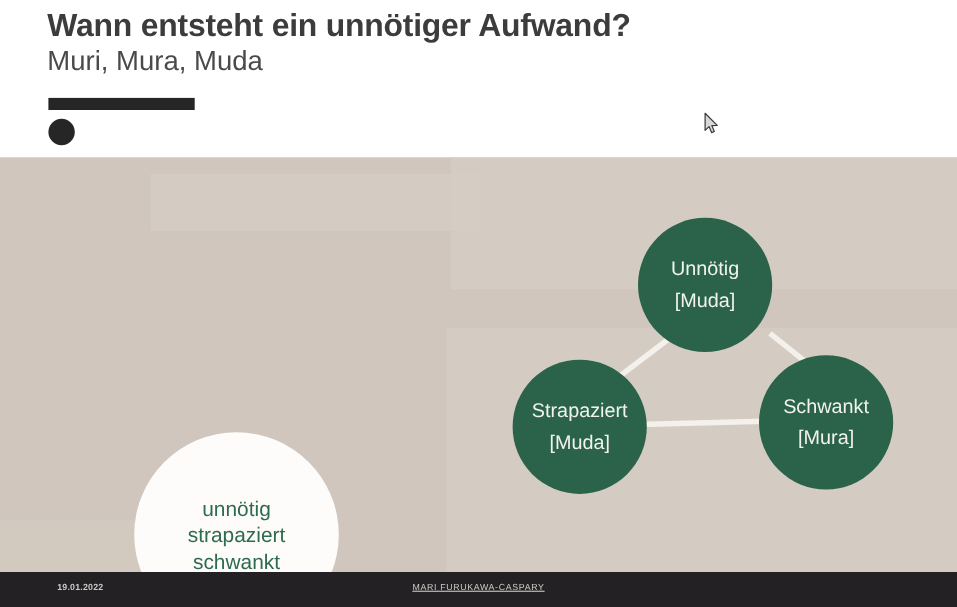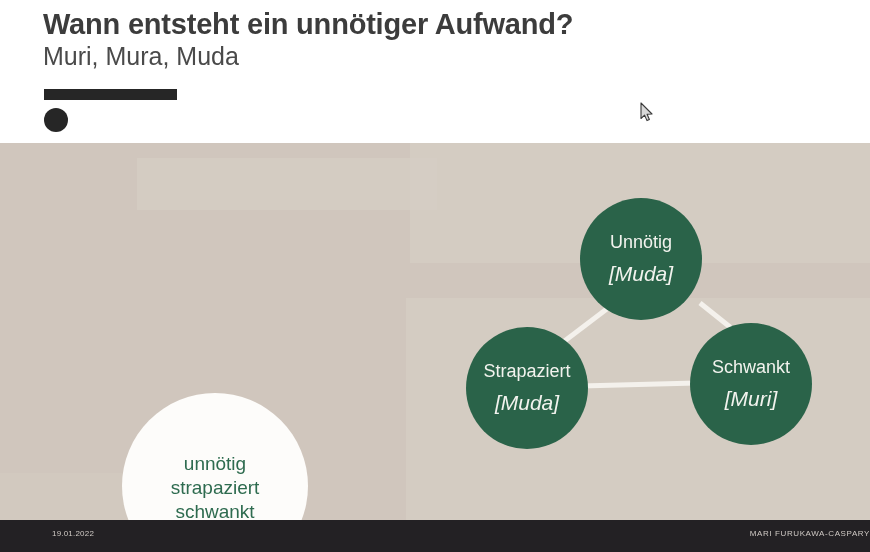--- a/index.html
+++ b/index.html
@@ -136,21 +136,21 @@
     border-radius: 50%;
     background: #2a6349;
     display: flex;
     flex-direction: column;
     align-items: center;
     justify-content: center;
     text-align: center;
     color: #f2f3ee;
   }
   .node-line1 { font-size: 18px; line-height: 1.1; }
-  .node-line2 { font-size: 21px; line-height: 1.1; margin-top: 9px; font-style: italic; }
+  .node-line2 { font-size: 18px; line-height: 1.1; margin-top: 9px; }
 
   #node-muda { left: 140px; top: 15px; }
   #node-muri { left: 26px;  top: 144px; }
   #node-mura { left: 250px; top: 140px; }
 
   
   #footer {
     position: absolute;
     left: 0;
     top: 520px;
@@ -158,30 +158,32 @@
     height: 32px;
     background: #232124;
   }
   #footer-date {
     position: absolute;
     left: 52px;
     top: 9px;
     font-size: 8px;
     color: #cfc9c4;
     letter-spacing: 0.2px;
+    font-weight: bold;
   }
   #footer-author {
     position: absolute;
     left: 0;
     top: 9px;
     width: 870px;
-    text-align: right;
+    text-align: center;
     font-size: 8px;
     color: #cfc9c4;
     letter-spacing: 0.6px;
+    text-decoration: underline;
   }
 
   
   #cursor {
     position: absolute;
     left: 640px;
     top: 102px;
     width: 14px;
     height: 20px;
     pointer-events: none;
@@ -224,21 +226,21 @@
         <div class="node-line2">[Muda]</div>
       </div>
 
       <div class="node-circle" id="node-muri">
         <div class="node-line1">Strapaziert</div>
         <div class="node-line2">[Muda]</div>
       </div>
 
       <div class="node-circle" id="node-mura">
         <div class="node-line1">Schwankt</div>
-        <div class="node-line2">[Muri]</div>
+        <div class="node-line2">[Mura]</div>
       </div>
     </div>
 
   </div>
 
   <div id="footer">
     <div id="footer-date">19.01.2022</div>
     <div id="footer-author">MARI FURUKAWA-CASPARY</div>
   </div>
 

